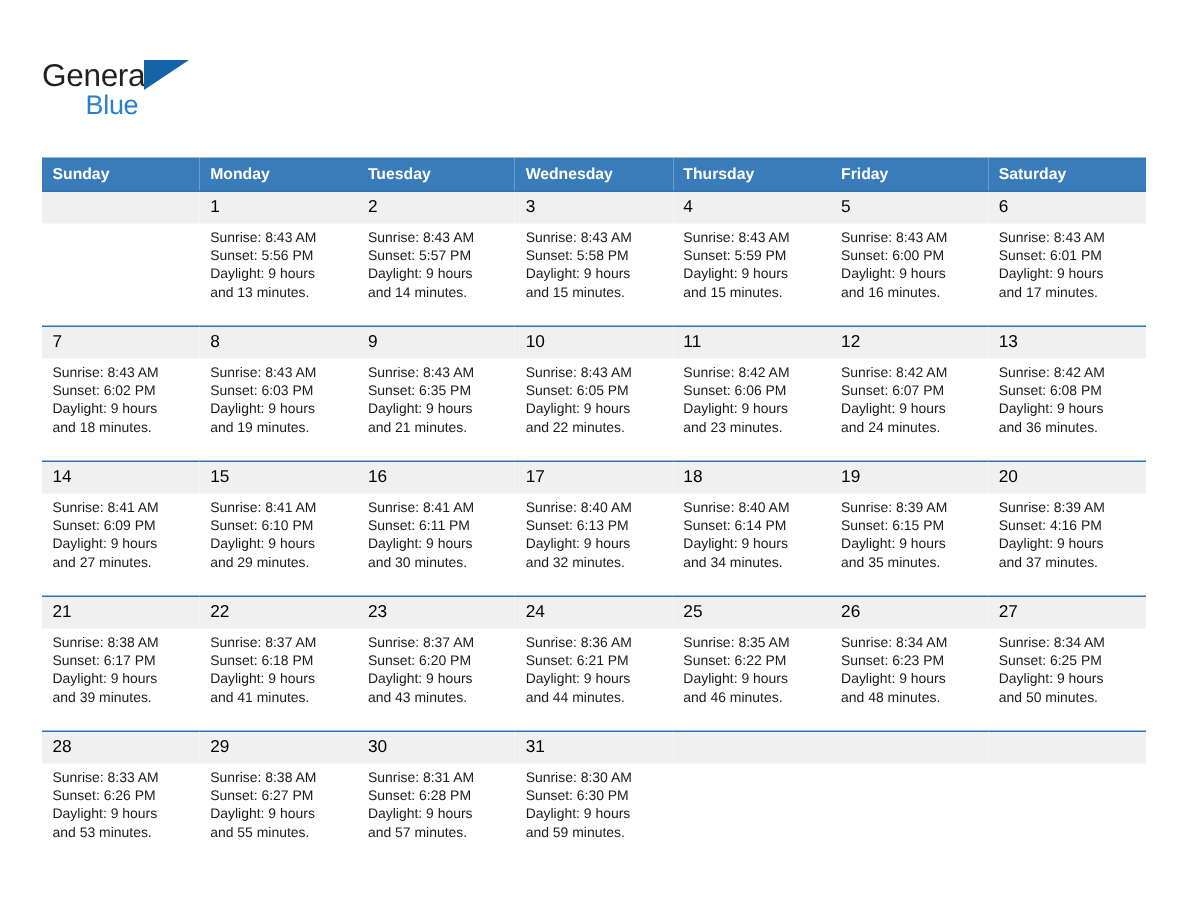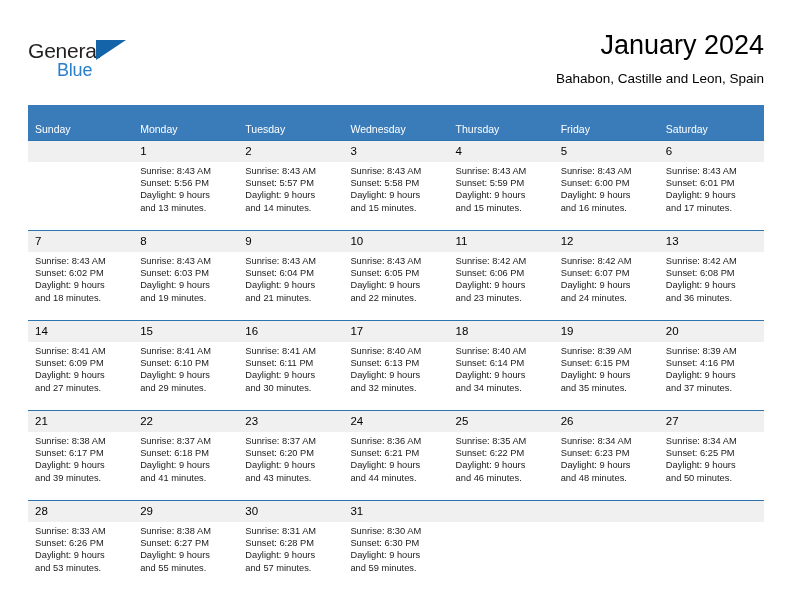--- a/index.html
+++ b/index.html
@@ -89,23 +89,23 @@
     left: 28px;
     top: 105px;
     width: 736px;
     border-collapse: collapse;
     table-layout: fixed;
   }
   .calendar th {
     background: #3a7cba;
     color: #ffffff;
     font-size: 10.5px;
-    font-weight: normal;
+    font-weight: bold;
     text-align: left;
-    padding: 18px 0 5px 7px;
+    padding: 5px 0 5px 7px;
     height: 10px;
     line-height: 12px;
   }
   .calendar td {
     vertical-align: top;
     padding: 0;
     width: 105.14px;
     border-top: 1.3px solid #2f72b0;
     background: #ffffff;
   }
@@ -139,24 +139,20 @@
 <div class="page">
 
   <div class="header">
 
     <div class="logo">
       <span class="logo-general">General</span>
       <span class="logo-tri"></span>
       <span class="logo-blue">Blue</span>
     </div>
 
-    <div class="title-block">
-      <div class="cal-title">January 2024</div>
-      <div class="cal-subtitle">Bahabon, Castille and Leon, Spain</div>
-    </div>
 
   </div>
 
   <table class="calendar">
     <thead>
       <tr id="weekday-header-row">
           <th>Sunday</th>
           <th>Monday</th>
           <th>Tuesday</th>
           <th>Wednesday</th>
@@ -241,21 +237,21 @@
               <div>Sunrise: 8:43 AM</div>
               <div>Sunset: 6:03 PM</div>
               <div>Daylight: 9 hours</div>
               <div>and 19 minutes.</div>
             </div>
           </td>
           <td>
             <div class="daynum">9</div>
             <div class="details">
               <div>Sunrise: 8:43 AM</div>
-              <div>Sunset: 6:04 PM</div>
+              <div>Sunset: 6:35 PM</div>
               <div>Daylight: 9 hours</div>
               <div>and 21 minutes.</div>
             </div>
           </td>
           <td>
             <div class="daynum">10</div>
             <div class="details">
               <div>Sunrise: 8:43 AM</div>
               <div>Sunset: 6:05 PM</div>
               <div>Daylight: 9 hours</div>

